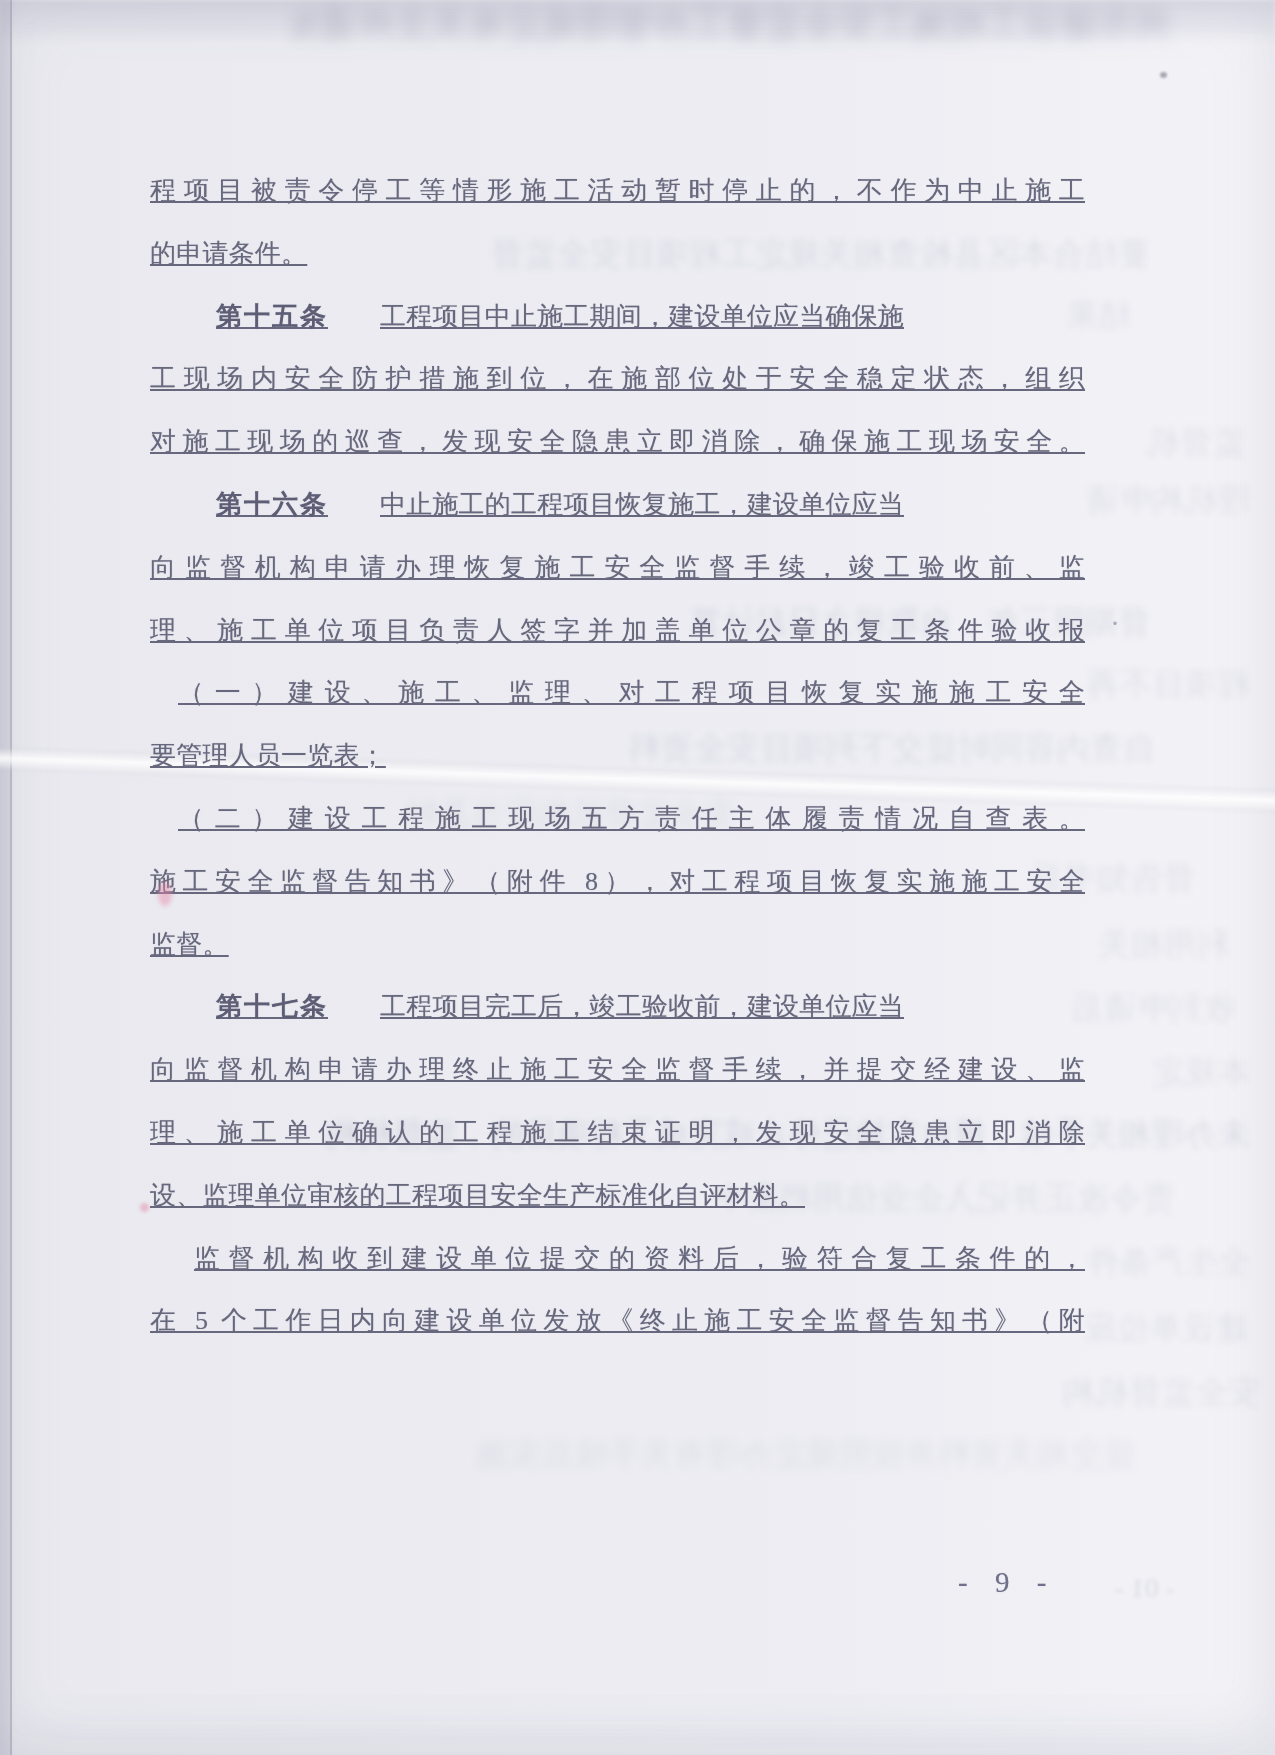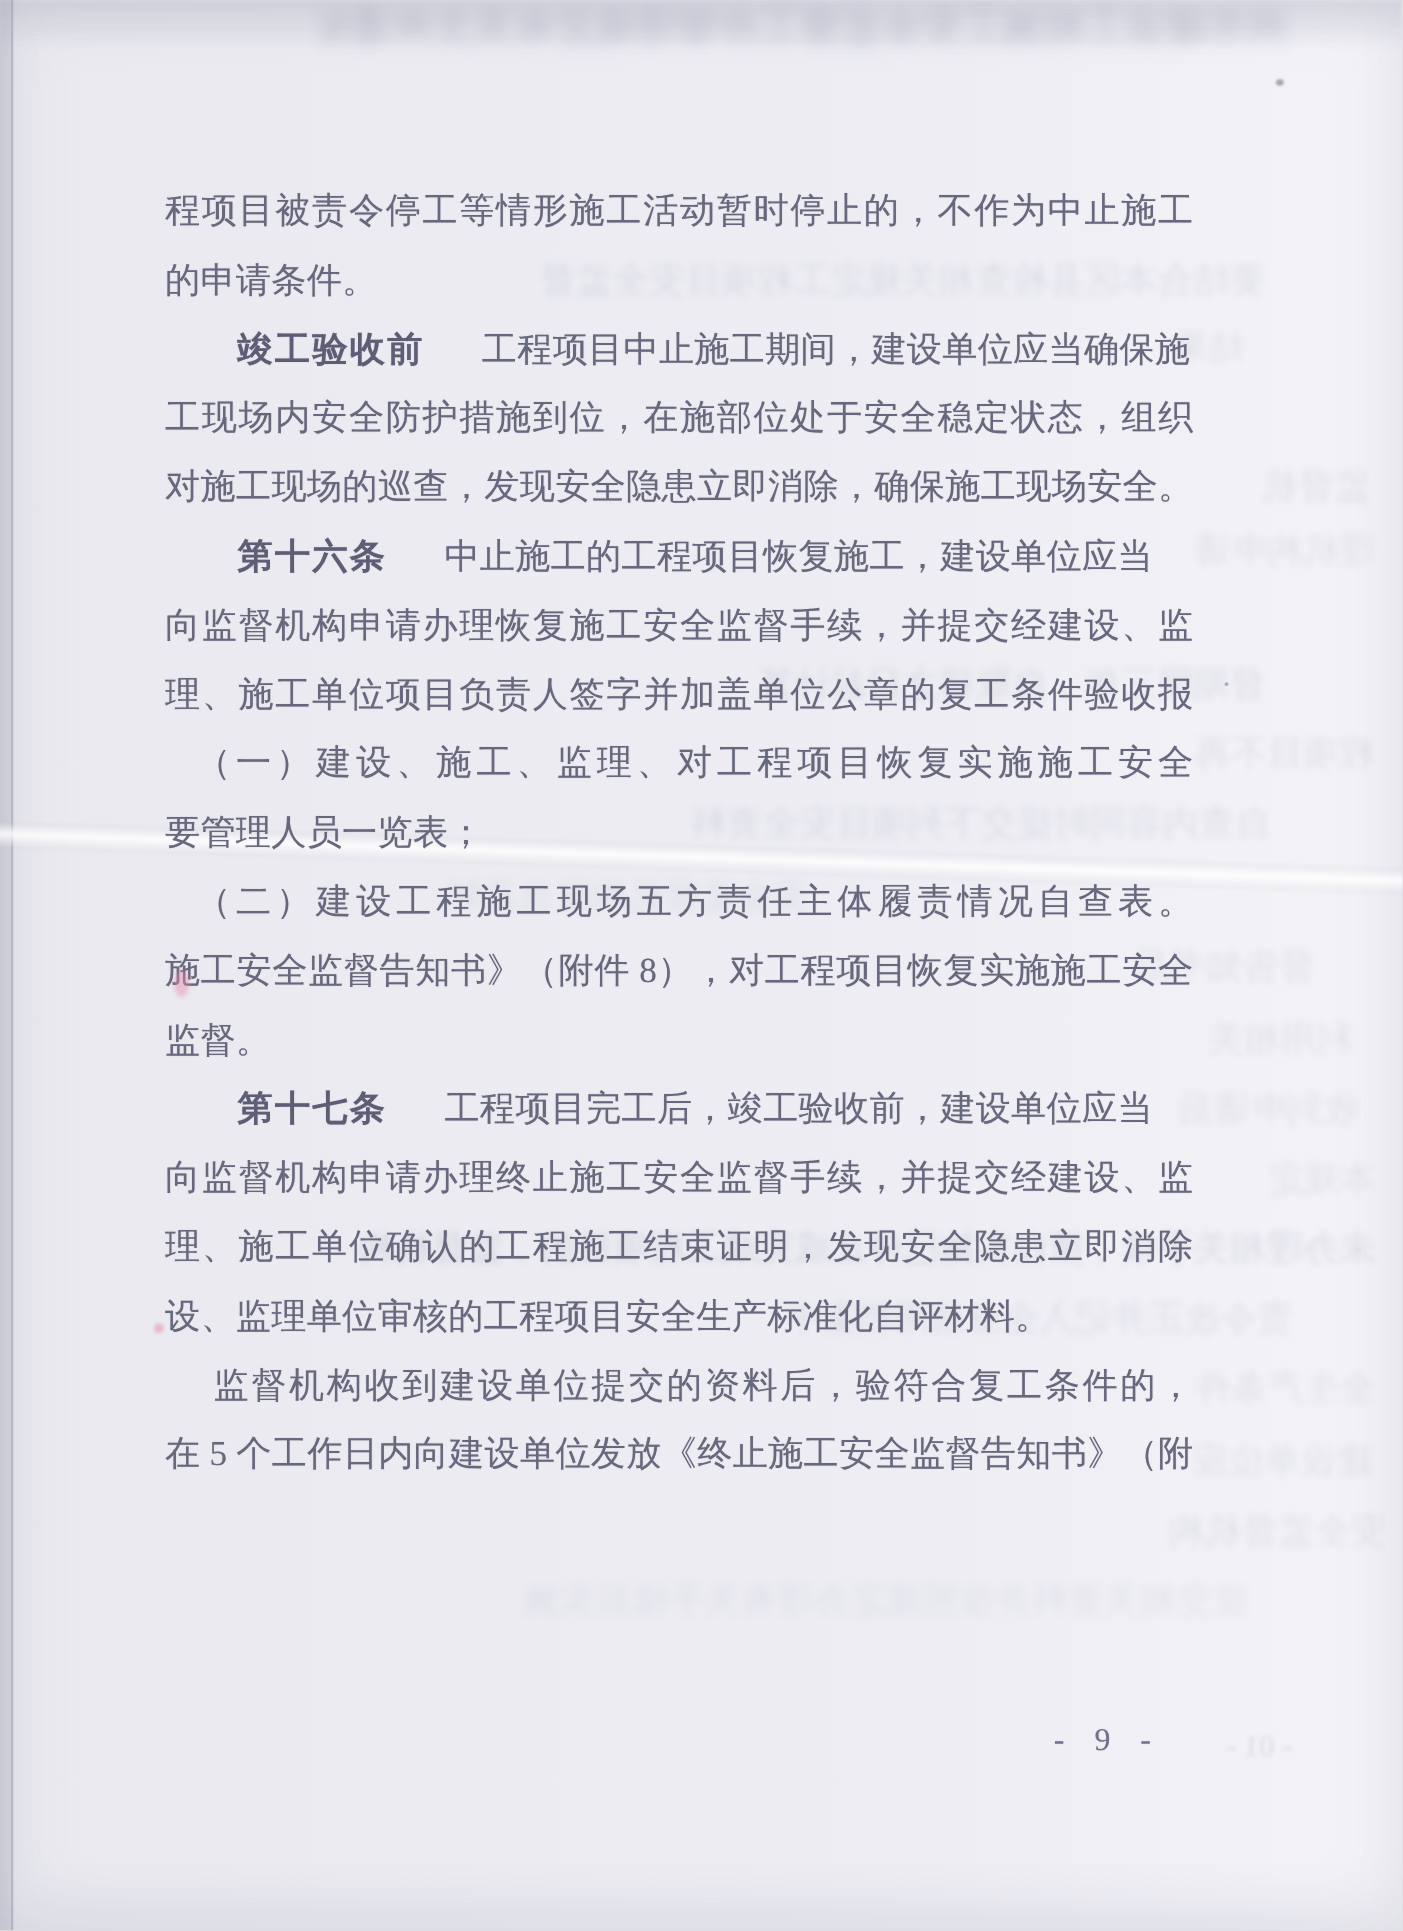--- a/index.html
+++ b/index.html
@@ -25,23 +25,24 @@
   .crease{
     position:absolute;left:-20px;top:768px;width:1320px;height:24px;
     background:linear-gradient(180deg,rgba(118,118,140,0.07),rgba(255,255,255,0.85) 48%,rgba(118,118,140,0.06));
     transform:rotate(1.9deg);
     filter:blur(1.5px);
   }
   
   .lines{
     position:absolute;left:150px;top:160px;width:935px;
     color:var(--ink,#67677d);
-    font-size:32px;
+    font-size:26px;
     letter-spacing:0.2px;
     text-shadow:0 0 1px rgba(103,103,125,0.38);
+    text-decoration:underline;
   }
   .line{height:62.8px;line-height:62.8px;white-space:nowrap;box-sizing:border-box;width:935px;}
   .line.j{white-space:normal;text-align:justify;text-align-last:justify;}
   .ind-head{padding-left:66px;}
   .ind-body{padding-left:44px;}
   .ind-bracket{padding-left:28px;}
   .head{font-weight:700;letter-spacing:2px;margin-right:52px;color:#5d5d75;}
   .page-number{
     position:absolute;left:958px;top:1566px;width:150px;
     font-size:29px;letter-spacing:10px;color:#70708a;
@@ -86,25 +87,25 @@
       <div class="ghost" style="left: 1000px; top: 1240px; width: 250px; font-size: 33px; opacity: 0.12; filter: blur(3px);">全生产条件</div>
       <div class="ghost" style="left: 990px; top: 1306px; width: 258px; font-size: 33px; opacity: 0.12; filter: blur(3px);">建设单位应</div>
       <div class="ghost" style="left: 980px; top: 1370px; width: 280px; font-size: 33px; opacity: 0.12; filter: blur(3px);">安全监督机构</div>
       <div class="ghost" style="left: 245px; top: 1432px; width: 890px; font-size: 33px; opacity: 0.1; filter: blur(4px);">提交相关资料并按照规定办理有关手续后实施</div>
       <div class="ghost" style="left: 1055px; top: 1572px; width: 120px; font-size: 28px; opacity: 0.18; filter: blur(2px);">- 01 -</div>
     </div>
   <div class="crease"></div>
   <div class="lines" id="doc-lines">
       <div class="line j">程项目被责令停工等情形施工活动暂时停止的，不作为中止施工</div>
       <div class="line">的申请条件。</div>
-      <div class="line ind-head"><span class="head">竣工验收前</span>工程项目中止施工期间，建设单位应当确保施</div>
+      <div class="line ind-head"><span class="head">第十五条</span>工程项目中止施工期间，建设单位应当确保施</div>
       <div class="line j">工现场内安全防护措施到位，在施部位处于安全稳定状态，组织</div>
       <div class="line j">对施工现场的巡查，发现安全隐患立即消除，确保施工现场安全。</div>
       <div class="line ind-head"><span class="head">第十六条</span>中止施工的工程项目恢复施工，建设单位应当</div>
-      <div class="line j">向监督机构申请办理恢复施工安全监督手续，并提交经建设、监</div>
+      <div class="line j">向监督机构申请办理恢复施工安全监督手续，竣工验收前、监</div>
       <div class="line j">理、施工单位项目负责人签字并加盖单位公章的复工条件验收报</div>
       <div class="line j ind-bracket">（一）建设、施工、监理、对工程项目恢复实施施工安全</div>
       <div class="line">要管理人员一览表；</div>
       <div class="line j ind-bracket">（二）建设工程施工现场五方责任主体履责情况自查表。</div>
       <div class="line j">施工安全监督告知书》（附件 8），对工程项目恢复实施施工安全</div>
       <div class="line">监督。</div>
       <div class="line ind-head"><span class="head">第十七条</span>工程项目完工后，竣工验收前，建设单位应当</div>
       <div class="line j">向监督机构申请办理终止施工安全监督手续，并提交经建设、监</div>
       <div class="line j">理、施工单位确认的工程施工结束证明，发现安全隐患立即消除</div>
       <div class="line">设、监理单位审核的工程项目安全生产标准化自评材料。</div>

